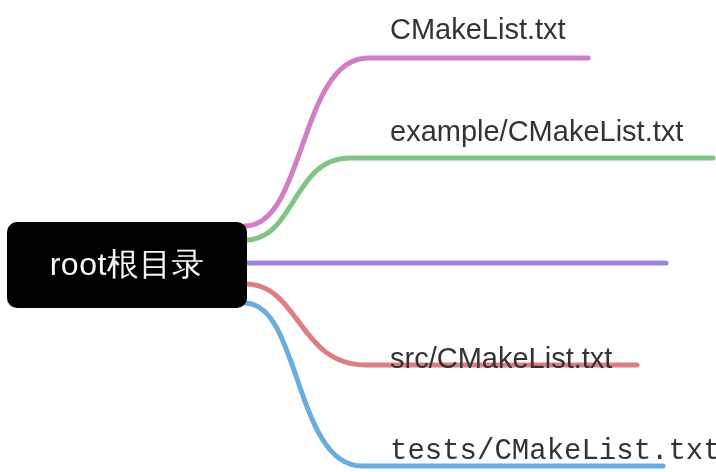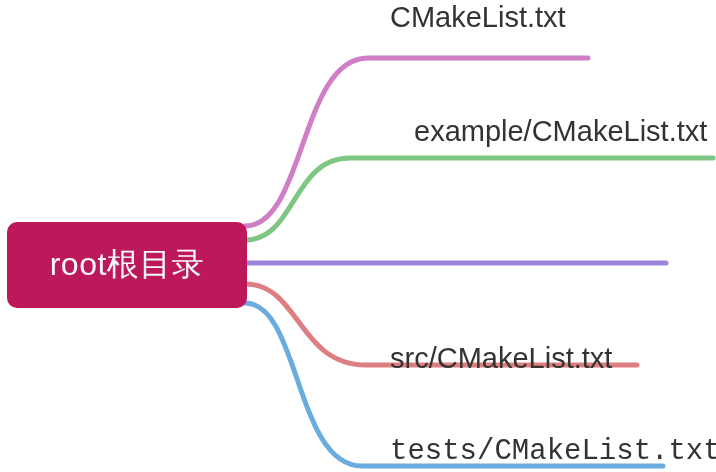--- a/index.html
+++ b/index.html
@@ -45,40 +45,40 @@
     letter-spacing: 0.5px;
   }
   .branch-label {
     position: absolute;
     left: 390px;
     font-size: 29px;
     line-height: 34px;
     white-space: nowrap;
     cursor: pointer;
   }
-  .bl-0 { top: 0; }
-  .bl-1 { top: 114px; margin-left: 24px; }
+  .bl-0 { top: 12px; }
+  .bl-1 { top: 114px; }
   .bl-2 { top: 216px; }
   .bl-3 { top: 319px; margin-top: 22px; }
   .bl-4 { top: 435px; font-family: Liberation Mono, monospace; }
 </style>
 </head>
 <body style="background: rgb(255, 255, 255);">
 
 <div class="stage">
 
   <svg class="wires" viewBox="0 0 716 472" xmlns="http://www.w3.org/2000/svg">
     <path d="M 245 226 C 305 226 300 58 368 58 H 588" stroke="#d07ec6"></path>
     <path d="M 245 240 C 296 240 292 158 350 158 H 713" stroke="#7fc584"></path>
     <path d="M 245 263 H 666" stroke="#9c84dd"></path>
     <path d="M 245 284 C 300 284 298 365 366 365 H 637" stroke="#dd7e80"></path>
     <path d="M 245 303 C 300 303 295 466 362 466 H 663" stroke="#6bacdf"></path>
   </svg>
 
-  <div class="root-node" style="background: #be185d;">
+  <div class="root-node" style="background: #000000;">
     <span style="color: rgb(245, 246, 250);">root根目录</span>
   </div>
 
   <div class="branch-label bl-0" style="color: rgb(51, 51, 51);">CMakeList.txt</div>
   <div class="branch-label bl-1" style="color: rgb(51, 51, 51);">example/CMakeList.txt</div>
   <div class="branch-label bl-3" style="color: rgb(51, 51, 51);">src/CMakeList.txt</div>
   <div class="branch-label bl-4" style="color: rgb(51, 51, 51);">tests/CMakeList.txt</div>
 
 </div>
 

